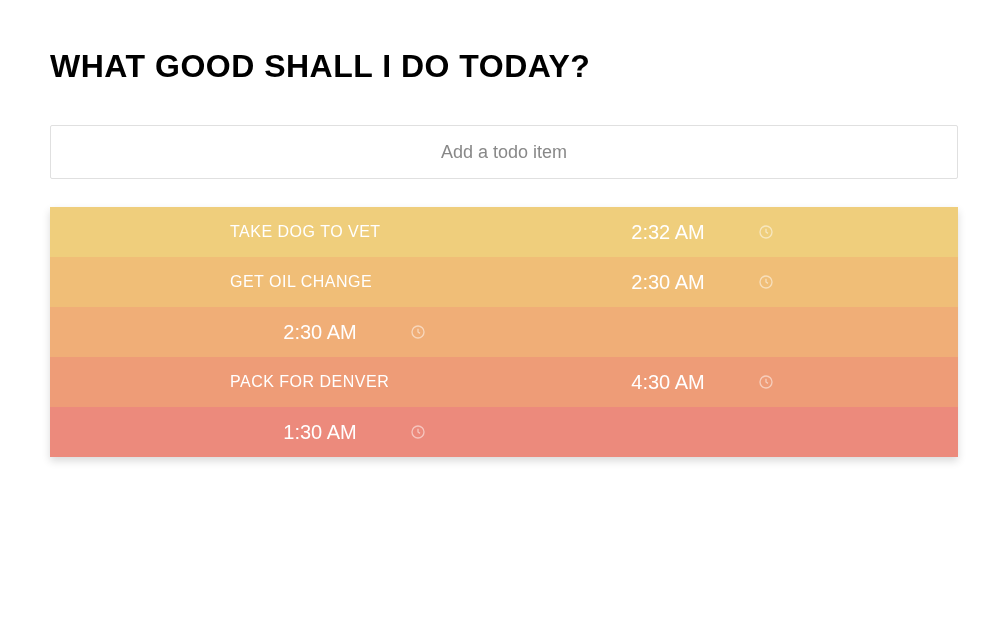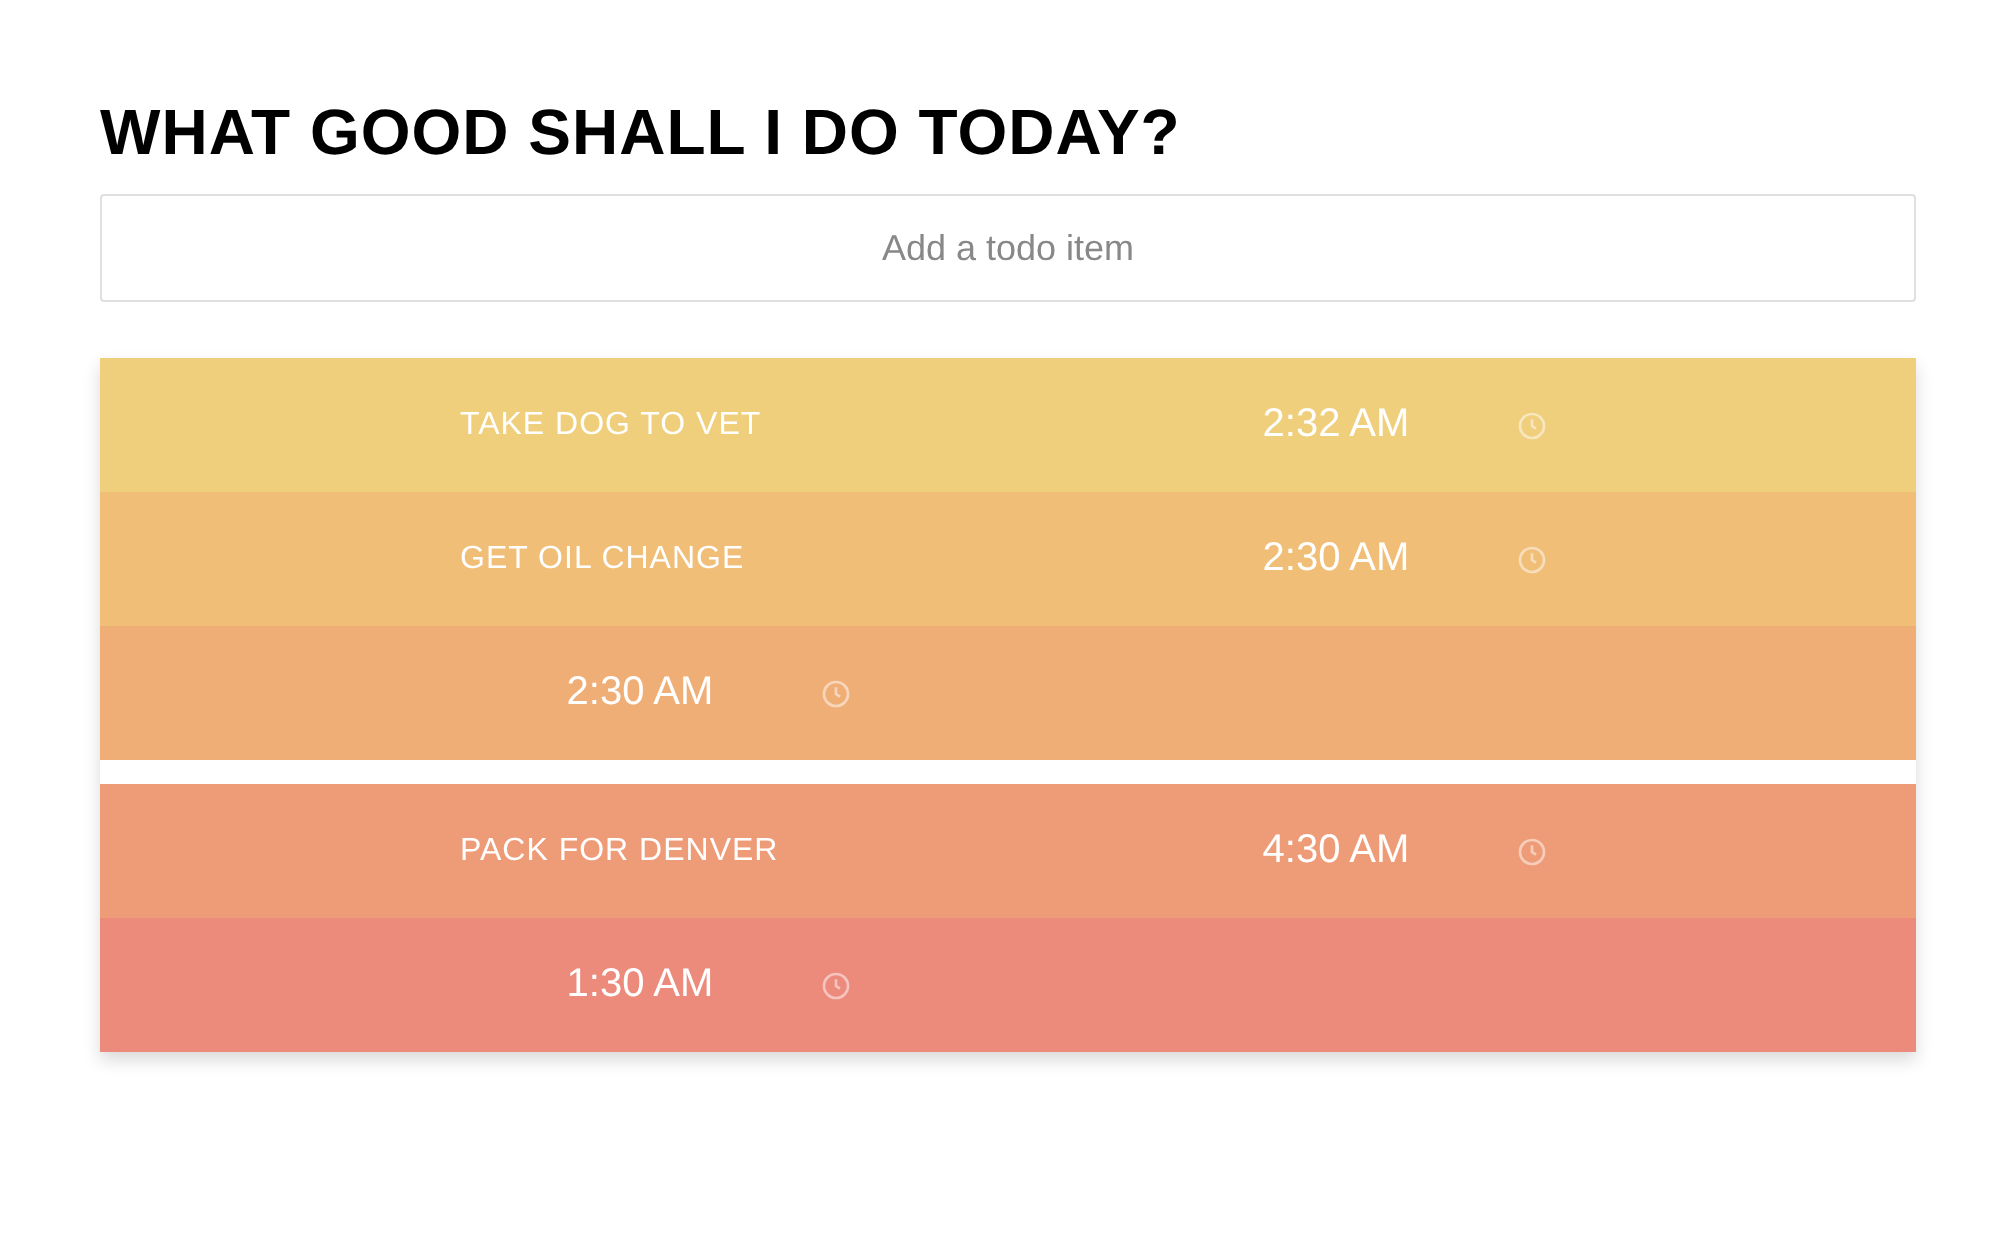--- a/index.html
+++ b/index.html
@@ -12,21 +12,21 @@
       background: #ffffff;
       width: 1008px;
       height: 621px;
       padding: 48px 50px;
     }
     .page-title {
       font-size: 32px;
       font-weight: 800;
       letter-spacing: 0.5px;
       color: #000;
-      margin-bottom: 12px;
+      margin-bottom: 40px;
     }
     .add-input {
       width: 100%;
       height: 54px;
       border: 1px solid #e0e0e0;
       border-radius: 2px;
       font-size: 18px;
       color: #6d28d9;
       text-align: center;
       outline: none;
@@ -35,21 +35,21 @@
     .add-input::placeholder {
       color: #888;
     }
     .todo-list {
       margin-top: 28px;
       box-shadow: 0 4px 8px rgba(0,0,0,0.15);
     }
     .todo-row {
       display: flex;
       align-items: center;
-      height: 67px;
+      height: 50px;
       color: #fff;
       font-size: 16px;
       font-weight: 500;
     }
     .col-left {
       width: 180px;
       flex-shrink: 0;
     }
     .col-text {
       flex: 1;
@@ -120,21 +120,21 @@
       <div class="col-time">2:30 AM</div>
       <div class="col-icon">
         <span class="clock-icon">
           <svg viewBox="0 0 24 24" fill="none" stroke="#ffffff" stroke-width="2">
             <circle cx="12" cy="12" r="9"></circle>
             <path d="M12 7v5l3 2"></path>
           </svg>
         </span>
       </div>
     </div>
-    <div class="todo-row" style="background: rgb(238, 156, 119); margin-top: 12px;">
+    <div class="todo-row" style="background: rgb(238, 156, 119);">
       <div class="col-left"></div>
       <div class="col-text">PACK FOR DENVER</div>
       <div class="col-time">4:30 AM</div>
       <div class="col-icon">
         <span class="clock-icon">
           <svg viewBox="0 0 24 24" fill="none" stroke="#ffffff" stroke-width="2">
             <circle cx="12" cy="12" r="9"></circle>
             <path d="M12 7v5l3 2"></path>
           </svg>
         </span>

